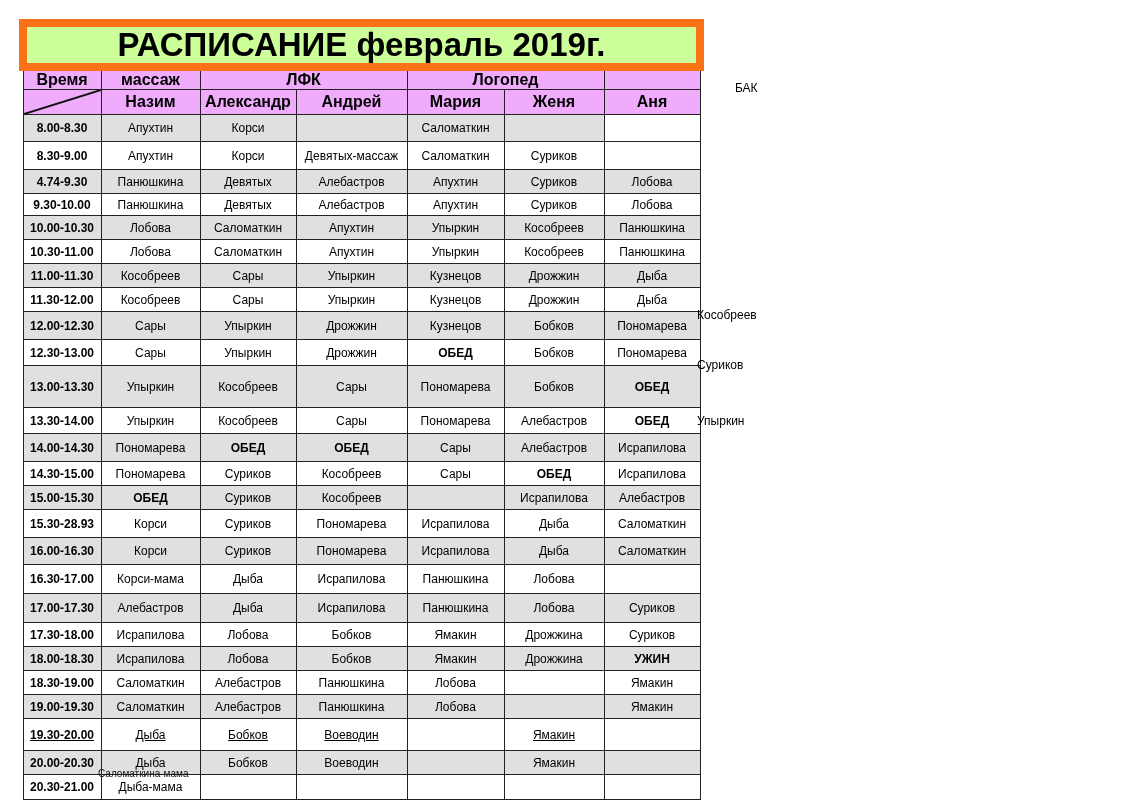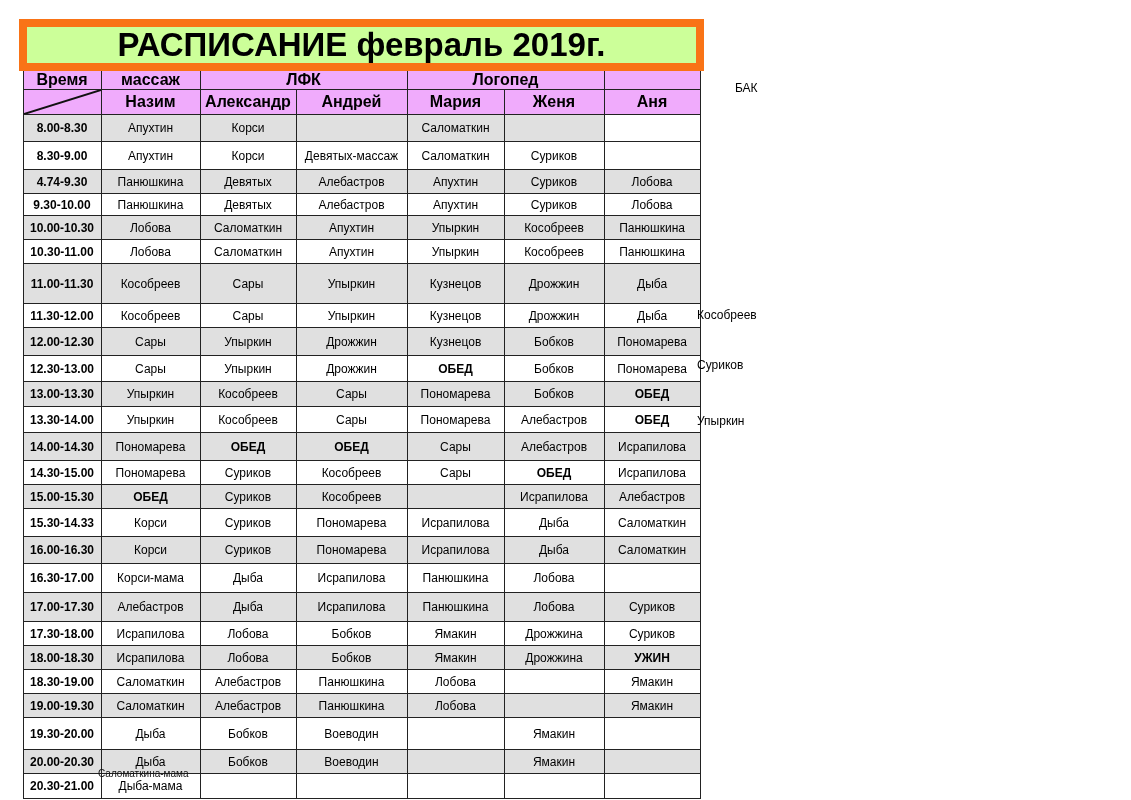--- a/index.html
+++ b/index.html
@@ -108,21 +108,21 @@
         </tr>
         <tr class="white" style="height: 24px;">
           <td class="time">10.30-11.00</td>
           <td>Лобова</td>
           <td>Саломаткин</td>
           <td>Апухтин</td>
           <td>Упыркин</td>
           <td>Кособреев</td>
           <td>Панюшкина</td>
         </tr>
-        <tr class="gray" style="height: 40px;">
+        <tr class="gray" style="height: 24px;">
           <td class="time">11.00-11.30</td>
           <td>Кособреев</td>
           <td>Сары</td>
           <td>Упыркин</td>
           <td>Кузнецов</td>
           <td>Дрожжин</td>
           <td>Дыба</td>
         </tr>
         <tr class="white" style="height: 24px;">
           <td class="time">11.30-12.00</td>
@@ -144,21 +144,21 @@
         </tr>
         <tr class="white" style="height: 26px;">
           <td class="time">12.30-13.00</td>
           <td>Сары</td>
           <td>Упыркин</td>
           <td>Дрожжин</td>
           <td class="bold">ОБЕД</td>
           <td>Бобков</td>
           <td>Пономарева</td>
         </tr>
-        <tr class="gray" style="height: 25px; padding-left: 6px;">
+        <tr class="gray" style="height: 42px; padding-left: 6px;">
           <td class="time">13.00-13.30</td>
           <td>Упыркин</td>
           <td>Кособреев</td>
           <td>Сары</td>
           <td>Пономарева</td>
           <td>Бобков</td>
           <td class="bold">ОБЕД</td>
         </tr>
         <tr class="white" style="height: 26px;">
           <td class="time">13.30-14.00</td>
@@ -190,21 +190,21 @@
         <tr class="gray" style="height: 24px;">
           <td class="time">15.00-15.30</td>
           <td class="bold">ОБЕД</td>
           <td>Суриков</td>
           <td>Кособреев</td>
           <td></td>
           <td>Исрапилова</td>
           <td>Алебастров</td>
         </tr>
         <tr class="white" style="height: 28px;">
-          <td class="time">15.30-14.33</td>
+          <td class="time">15.30-28.93</td>
           <td>Корси</td>
           <td>Суриков</td>
           <td>Пономарева</td>
           <td>Исрапилова</td>
           <td>Дыба</td>
           <td>Саломаткин</td>
         </tr>
         <tr class="gray" style="height: 27px;">
           <td class="time">16.00-16.30</td>
           <td>Корси</td>
@@ -261,21 +261,21 @@
         </tr>
         <tr class="gray" style="height: 24px;">
           <td class="time">19.00-19.30</td>
           <td>Саломаткин</td>
           <td>Алебастров</td>
           <td>Панюшкина</td>
           <td>Лобова</td>
           <td></td>
           <td>Ямакин</td>
         </tr>
-        <tr class="white" style="height: 32px;">
+        <tr class="white" style="height: 32px; text-decoration: underline;">
           <td class="time">19.30-20.00</td>
           <td>Дыба</td>
           <td>Бобков</td>
           <td>Воеводин</td>
           <td></td>
           <td>Ямакин</td>
           <td></td>
         </tr>
         <tr class="gray" style="height: 24px;">
           <td class="time">20.00-20.30</td>

